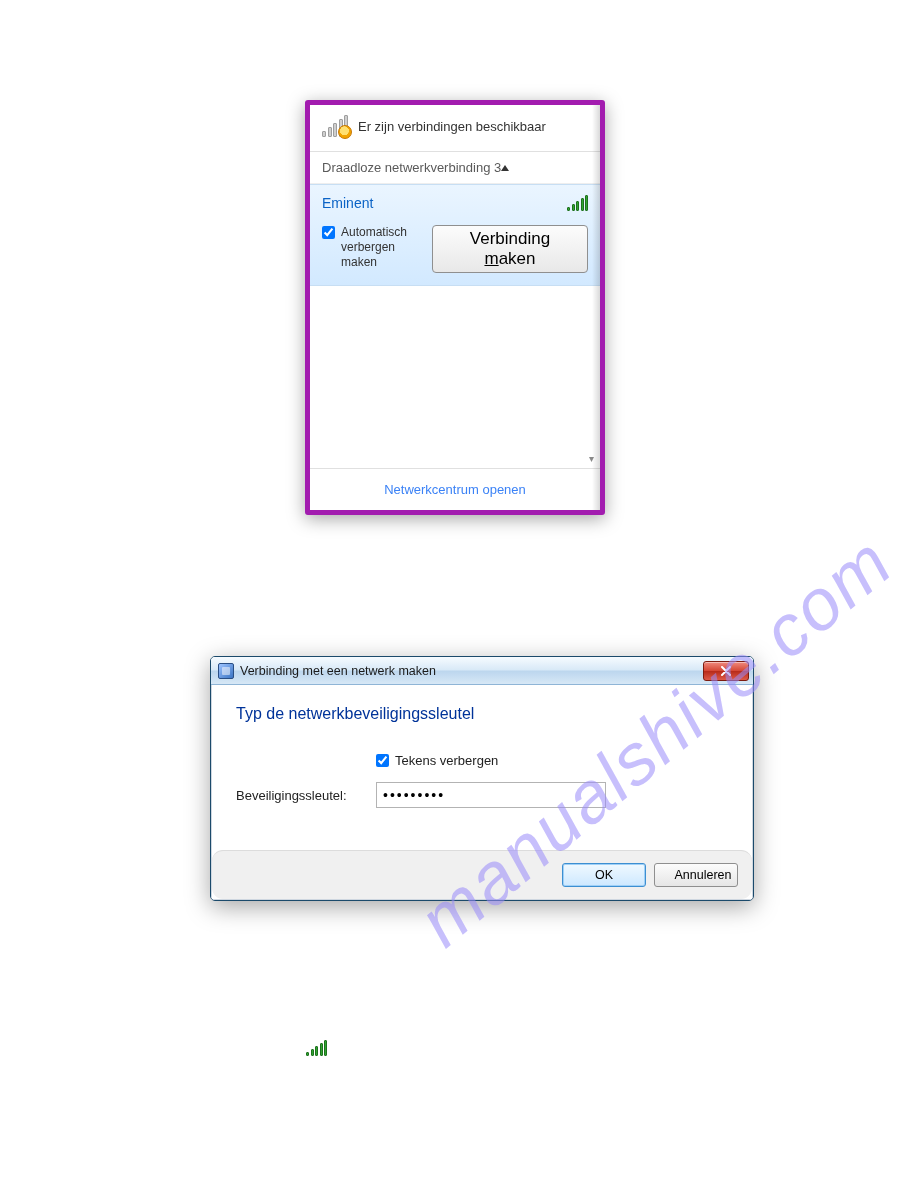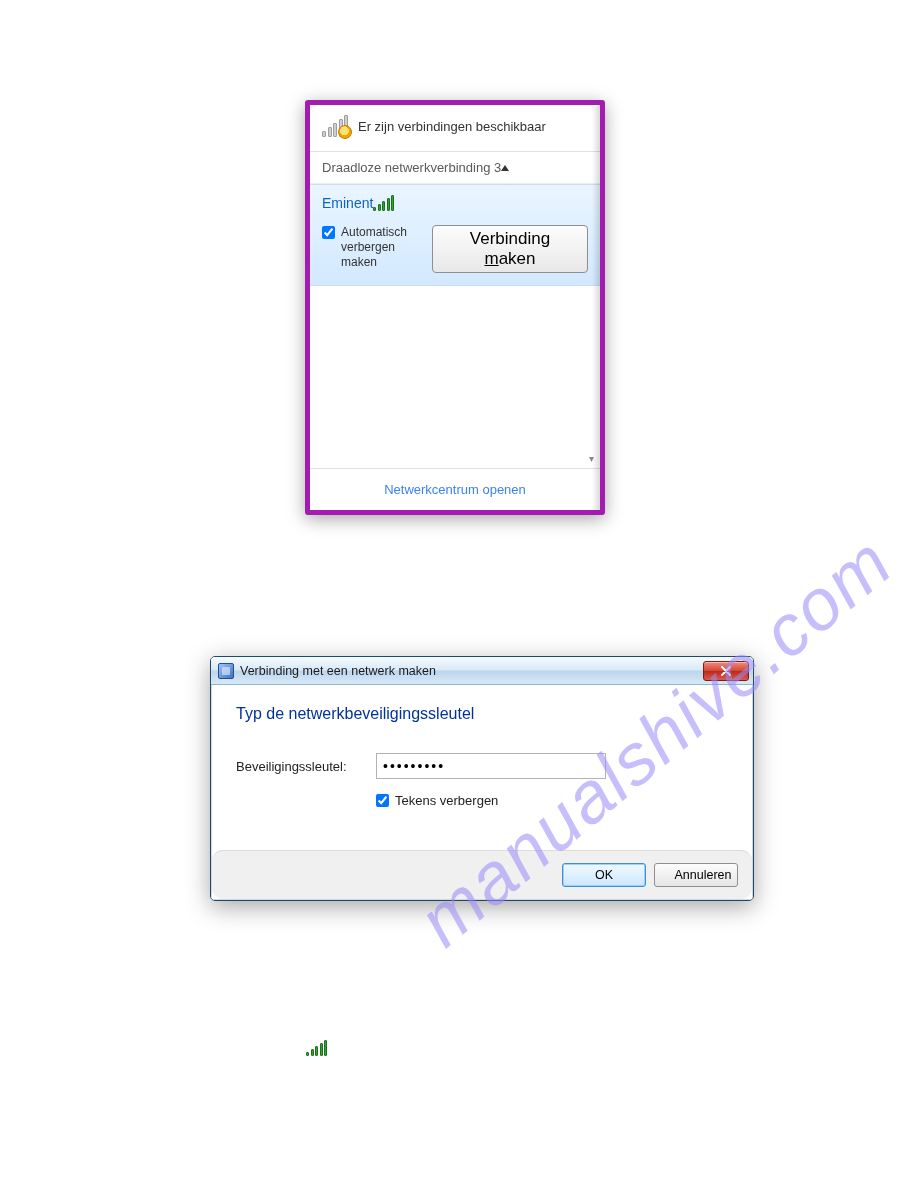--- a/index.html
+++ b/index.html
@@ -6,21 +6,21 @@
 body { background: #fff; width: 918px; height: 1188px; position: relative; }
 
 .watermark { position: absolute; font-size: 72px; color: #9a8cfa; opacity: 0.55; font-style: italic; font-weight: 400; transform: rotate(-40deg); pointer-events: none; z-index: 50; user-select: none; letter-spacing: 2px; }
 
 
 .flyout { position: absolute; left: 305px; top: 100px; width: 300px; height: 415px; border: 5px solid #a21caf; border-radius: 3px; box-shadow: 0 4px 18px rgba(0,0,0,.35), inset 1px 0 0 #fff; background: #fff; display: flex; flex-direction: column; }
 .flyout .header { display: flex; align-items: center; gap: 10px; padding: 10px 12px 14px 12px; border-bottom: 1px solid #e0e0e0; }
 .flyout .header .txt { font-size: 13px; color: #333; }
 .flyout .section { padding: 8px 12px; color: #5a5a5a; font-size: 13px; display: flex; align-items: center; border-bottom: 1px solid #eee; }
 .flyout .network-item { background: linear-gradient(#eaf5ff, #d2e9ff); border-top: 1px solid #c7def3; border-bottom: 1px solid #c7def3; }
-.flyout .net-name { display: flex; align-items: center; padding: 10px 12px; color: #0b63c6; font-size: 14px; }
+.flyout .net-name { display: flex; justify-content: space-between; align-items: center; padding: 10px 12px; color: #0b63c6; font-size: 14px; }
 .flyout .net-body { display: flex; align-items: flex-start; gap: 10px; padding: 4px 12px 12px 12px; }
 .flyout .net-body .auto { display: flex; align-items: flex-start; gap: 6px; font-size: 12px; color: #333; max-width: 100px; line-height: 1.25; }
 .flyout .net-body .auto input { margin-top: 1px; }
 .flyout .net-body button { margin-left: auto; font-size: 17px; padding: 3px 10px; background: linear-gradient(#fcfcfc, #e8e8e8); border: 1px solid #8f8f8f; border-radius: 4px; cursor: pointer; }
 .flyout .net-body button u { text-decoration: underline; }
 .flyout .spacer { flex: 1; position: relative; }
 .flyout .scrollhint { position: absolute; right: 6px; bottom: 4px; font-size: 10px; color: #888; }
 .flyout .footer { border-top: 1px solid #e0e0e0; text-align: center; padding: 13px 0; color: #3b82f6; font-size: 13px; cursor: pointer; }
 .flyout .rightEdge { position: absolute; right: 0; top: 0; bottom: 0; width: 8px; background: linear-gradient(to left, rgba(0,0,0,.15), rgba(0,0,0,0)); }
 
@@ -109,27 +109,27 @@
     <span class="title">Verbinding met een netwerk maken</span>
     <span class="closebtn">
       <svg width="12" height="10" viewBox="0 0 12 10">
           <path d="M2 1 L10 9 M10 1 L2 9" stroke="#fff" stroke-width="2" stroke-linecap="round"></path>
         </svg>
     </span>
   </div>
   <div class="inner">
     <div class="content">
       <h2>Typ de netwerkbeveiligingssleutel</h2>
+      <div class="row chk">
+        <input type="checkbox" checked="" style="">
+        <span>Tekens verbergen</span>
+      </div>
       <div class="row">
         <label>Beveiligingssleutel:</label>
         <input type="password" value="●●●●●●●●●" style="">
-      </div>
-      <div class="row chk">
-        <input type="checkbox" checked="" style="">
-        <span>Tekens verbergen</span>
       </div>
     </div>
     <div class="btnbar">
       <button class="ok">OK</button>
       <button class="cancel">Annuleren</button>
     </div>
   </div>
 </div>
 
 <span class="bars green sm tray">

